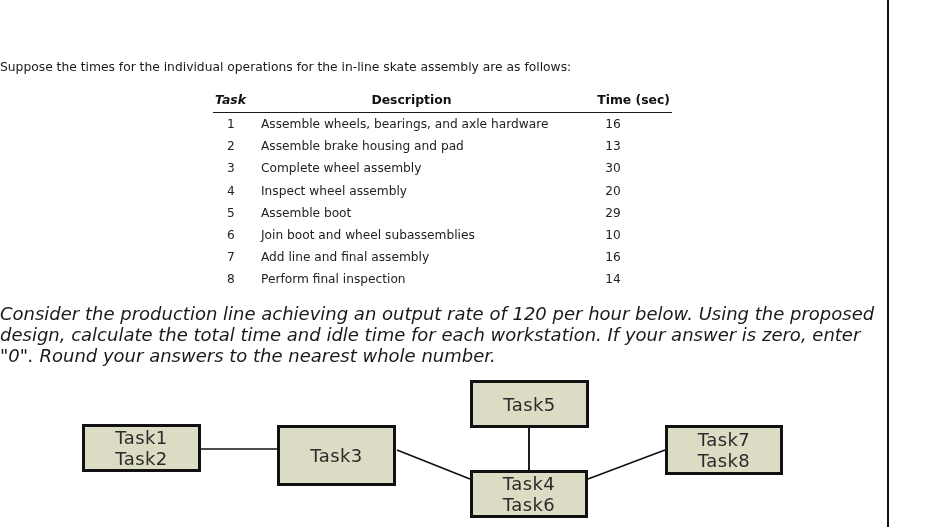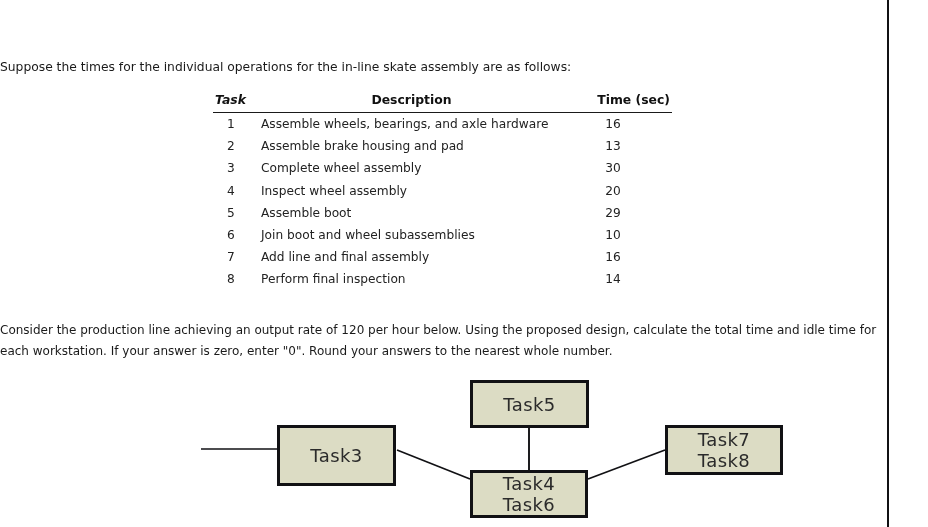--- a/index.html
+++ b/index.html
@@ -65,24 +65,25 @@
     color: #222;
   }
   .task-table td.cell-num  { text-align: center; width: 34px; }
   .task-table td.cell-desc { text-align: left; padding-left: 12px; }
   .task-table td.cell-time { text-align: center; width: 78px; padding-right: 20px; }
 
   
   .question {
     position: absolute;
     left: 0px;
-    top: 320px;
+    top: 303px;
     width: 884px;
-    font-size: 12px;
+    font-size: 18px;
     line-height: 21px;
+    font-style: italic;
   }
 
   
   .diagram {
     position: absolute;
     left: 0;
     top: 360px;
     width: 885px;
     height: 167px;
   }
@@ -180,20 +181,24 @@
 
     <line x1="201" y1="89" x2="277" y2="89" stroke="#111114" stroke-width="1.6"></line>
 
     <line x1="397" y1="90" x2="470" y2="119" stroke="#111114" stroke-width="1.7"></line>
 
     <line x1="529" y1="68" x2="529" y2="110" stroke="#111114" stroke-width="1.9"></line>
 
     <line x1="588" y1="119" x2="665" y2="90" stroke="#111114" stroke-width="1.7"></line>
   </svg>
 
+  <div class="node" id="node-t12">
+    <span>Task1</span>
+    <span>Task2</span>
+  </div>
 
   <div class="node" id="node-t3">
     <span>Task3</span>
   </div>
 
   <div class="node" id="node-t5">
     <span>Task5</span>
   </div>
 
   <div class="node" id="node-t46">

